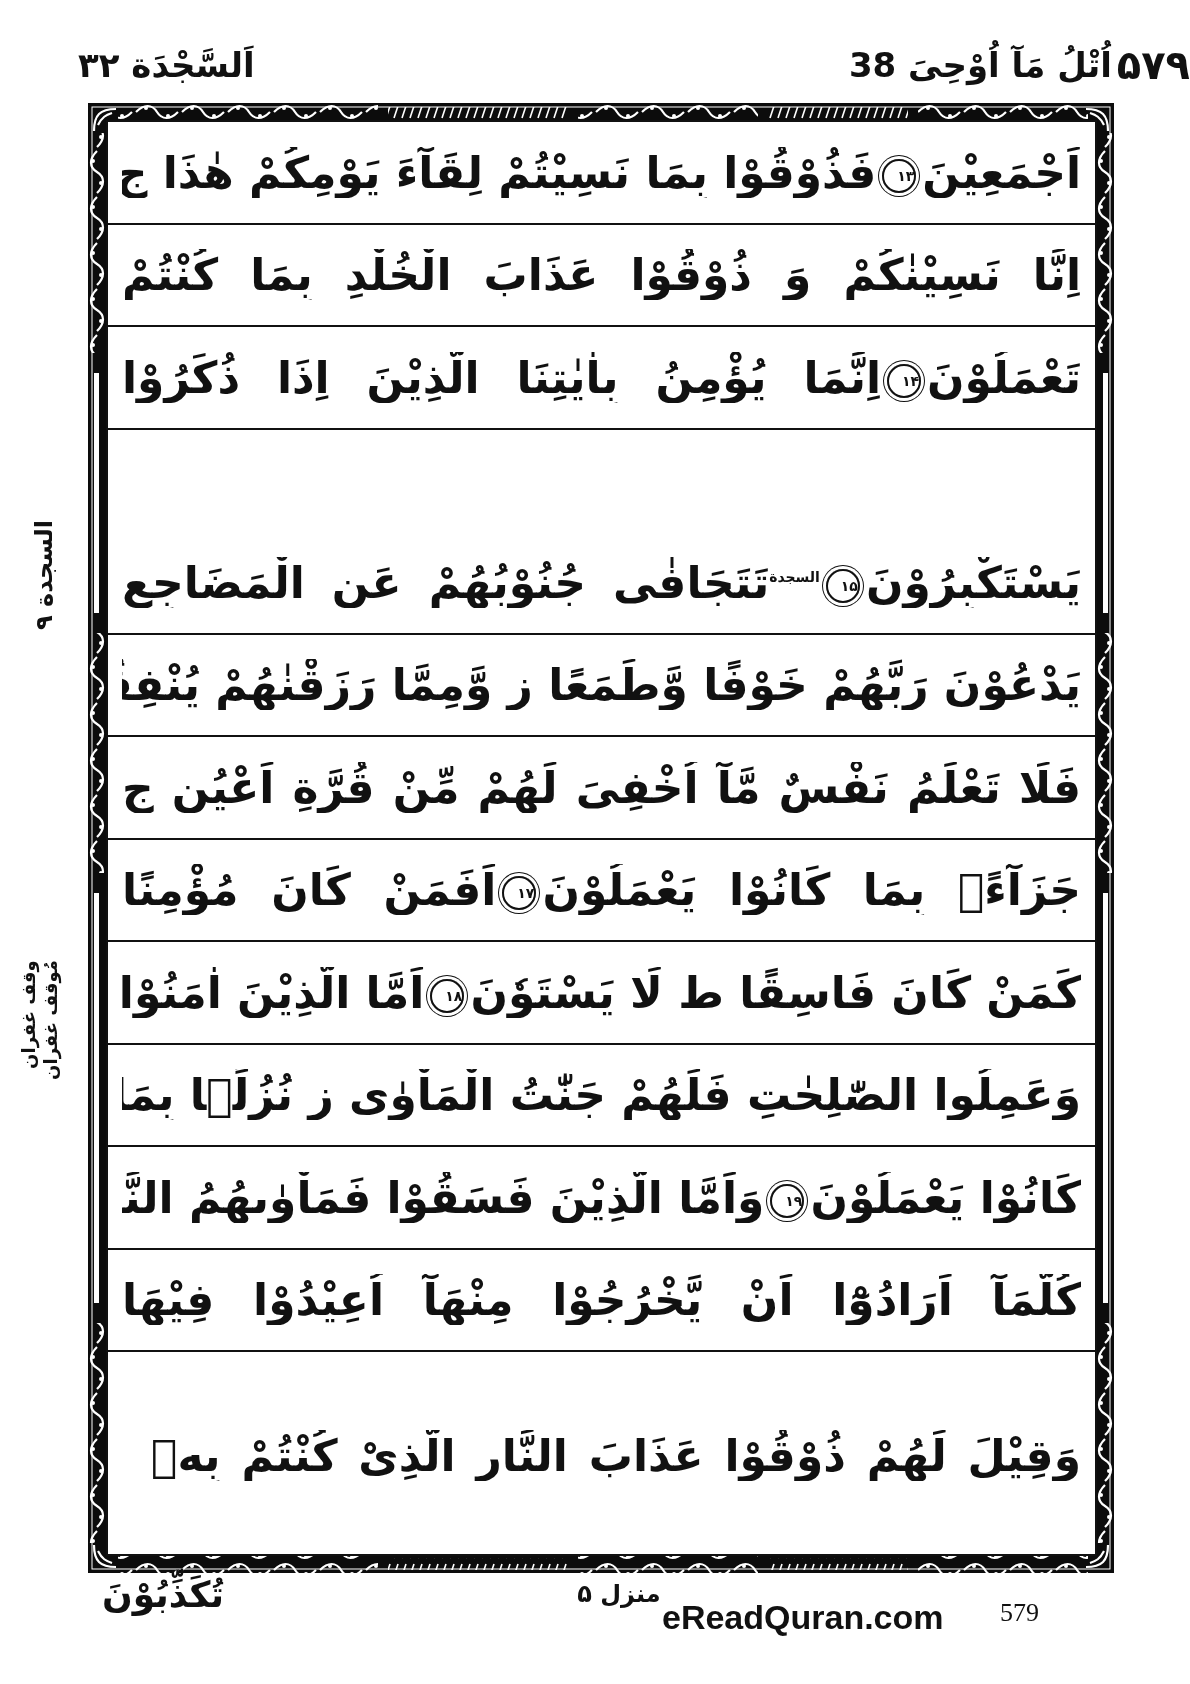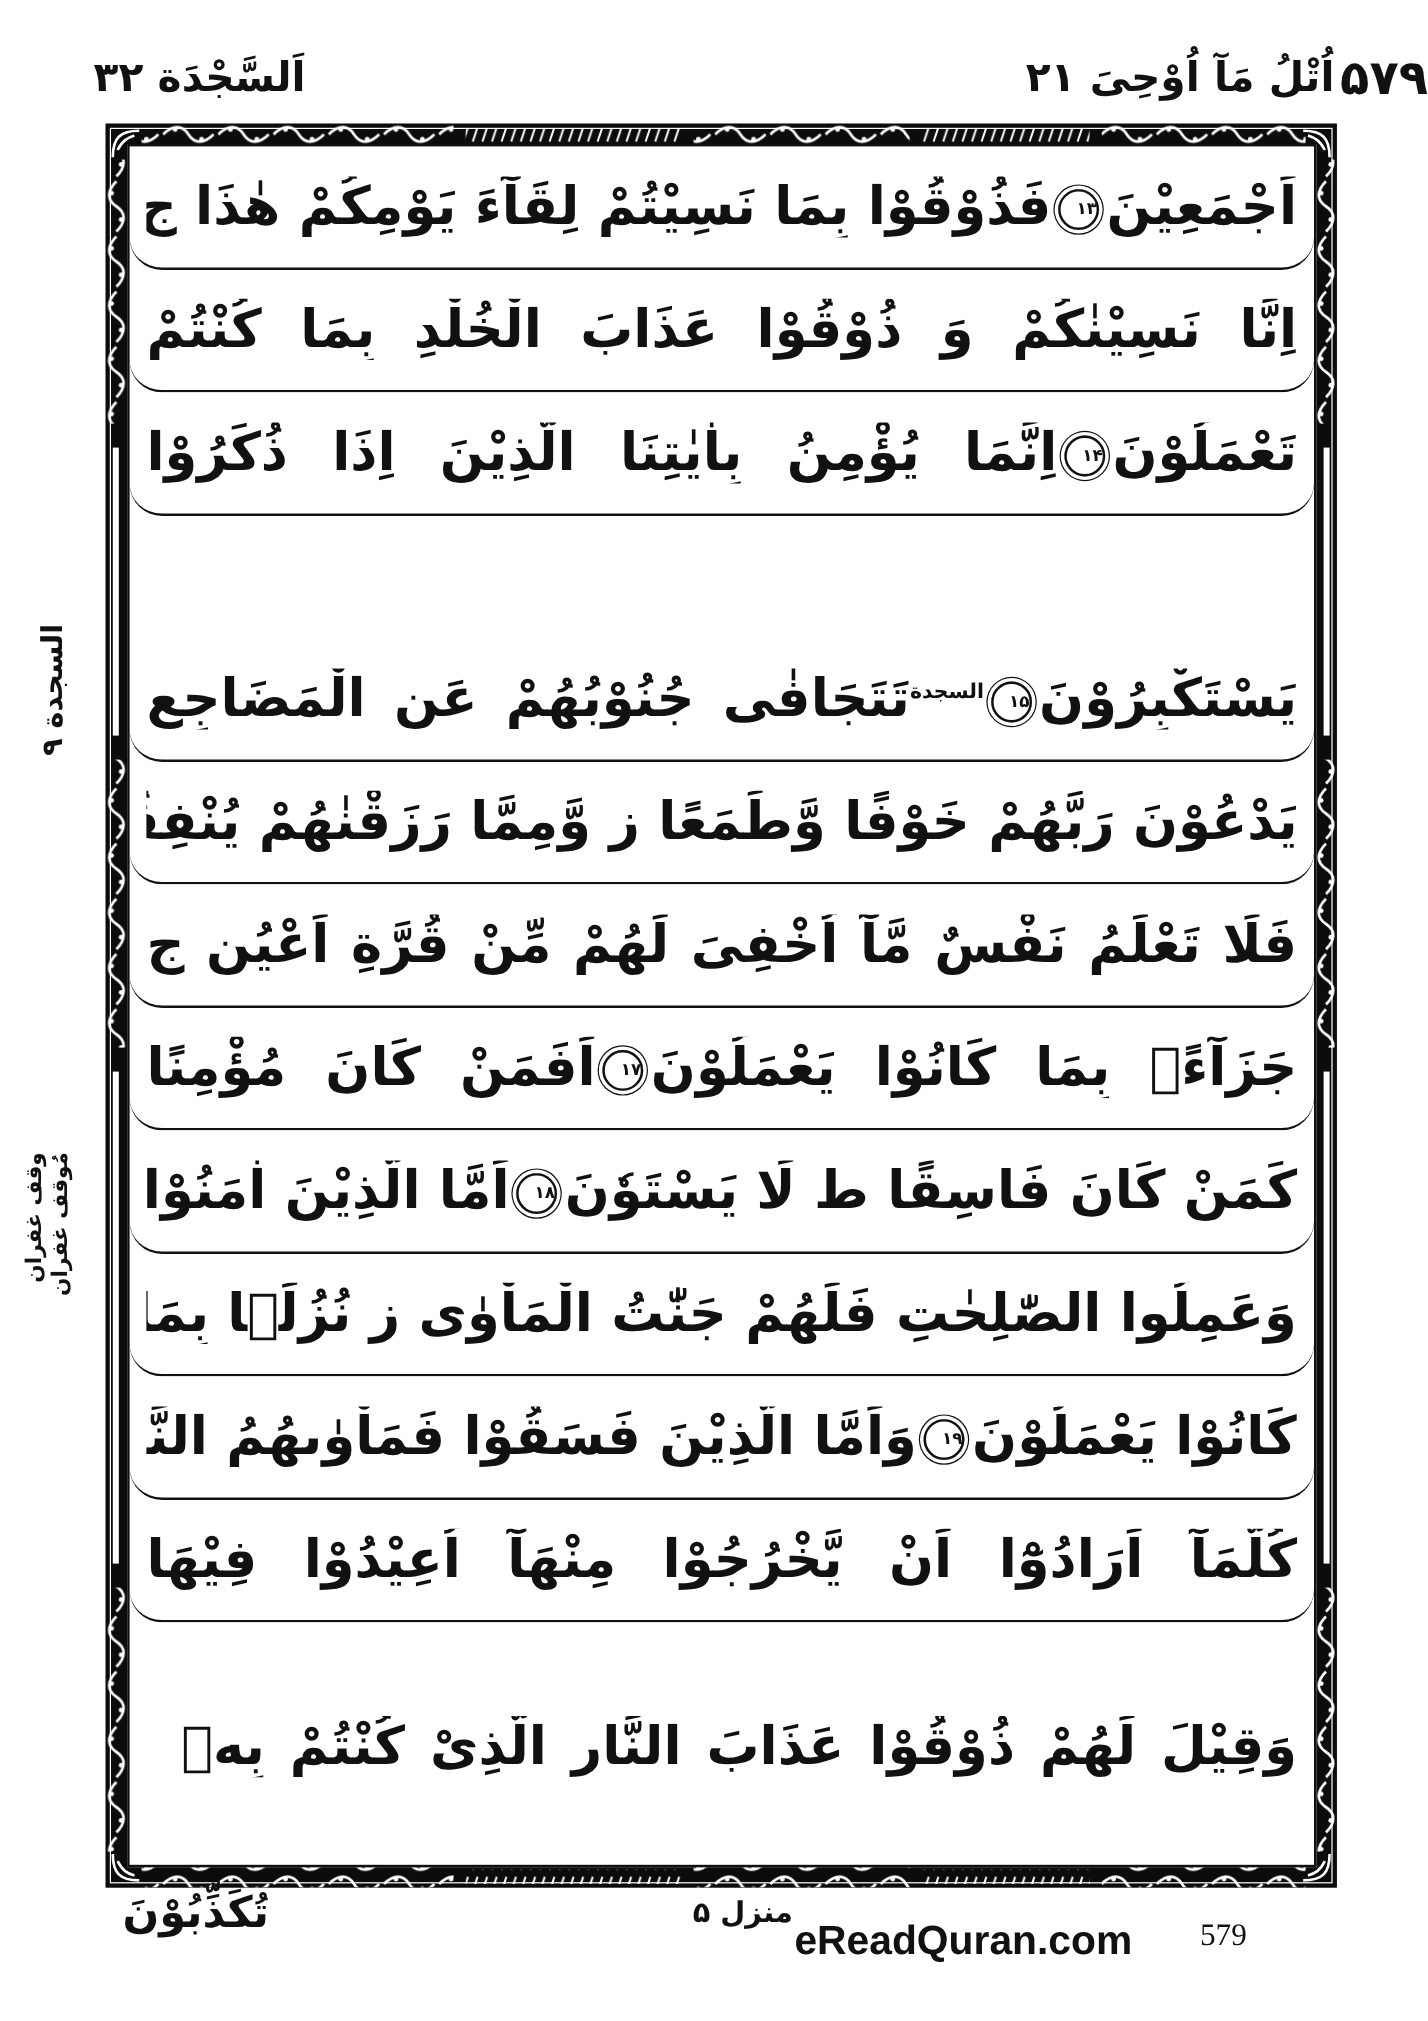--- a/index.html
+++ b/index.html
@@ -7,39 +7,39 @@
 
   .hdr { position:absolute; top:40px; height:50px; font-weight:bold; font-size:34px; line-height:50px; white-space:nowrap; }
   .hdr-right { right:78px; direction:rtl; }
   .hdr-center { left:0; right:0; text-align:right; font-size:40px; letter-spacing:4px; }
   .hdr-left { left:78px; direction:rtl; }
 
   .frame { position:absolute; left:88px; top:103px; width:1026px; height:1470px; background:#0c0c0c; box-sizing:border-box; }
   .frame-orn { position:absolute; inset:0; }
   .panel { position:absolute; left:106px; top:120px; width:991px; height:1436px; background:#fff; border:2px solid #111; box-sizing:border-box; }
 
-  .row { position:absolute; left:0; right:0; height:102.5px; border-bottom:2px solid #111; box-sizing:border-box; display:flex; align-items:center; justify-content:space-between; direction:rtl; padding:0 14px;border-radius:27px; }
+  .row { position:absolute; left:0; right:0; height:102.5px; border-bottom:2px solid #111; box-sizing:border-box; display:flex; align-items:center; justify-content:space-between; direction:rtl; padding:0 14px; }
   .row:last-child { border-bottom:none;margin-left:29px; }
   .row .ar { font-family:"DejaVu Sans", sans-serif; font-weight:bold; font-size:44px; white-space:nowrap; direction:rtl; unicode-bidi:plaintext; flex:1; text-align:justify; text-align-last:justify; overflow:hidden; }
   .ayah { display:inline-block; width:30px; height:30px; border:2px solid #111; border-radius:50%; font-size:14px; line-height:30px; text-align:center; vertical-align:middle; margin:0 6px; font-weight:bold; box-shadow:0 0 0 3px #fff, 0 0 0 4px #111; }
 
   .side-note { position:absolute; writing-mode:vertical-rl; font-weight:bold; font-size:24px; color:#111; direction:rtl; }
   .side-sajdah { left:30px; top:520px; transform:rotate(180deg); }
   .side-waqf { left:18px; top:960px; font-size:18px; line-height:22px; transform:rotate(180deg); }
 
   .ftr { position:absolute; top:1580px; font-weight:bold; white-space:nowrap; }
   .ftr-catch { left:102px; font-size:36px; direction:rtl; top:1574px; }
   .ftr-manzil { left:0; right:0; text-align:center; font-size:24px; direction:rtl; top:1580px;padding-left:48px; }
   .ftr-site { left:662px; font-family:"Liberation Sans", sans-serif; font-size:34px; top:1598px; }
   .ftr-page { left:1000px; font-family:"Liberation Serif", serif; font-weight:normal; font-size:26px; top:1598px; }
 </style>
 </head>
 <body>
 
-<div class="hdr hdr-right">اُتْلُ مَآ اُوْحِیَ ۲۱</div>
+<div class="hdr hdr-right">اُتْلُ مَآ اُوْحِیَ 38</div>
 <div class="hdr hdr-center">۵۷۹</div>
 <div class="hdr hdr-left">اَلسَّجْدَة ۳۲</div>
 
 <div class="side-note side-sajdah">السجدة ۹</div>
 <div class="side-note side-waqf">
   <div>وقف غفران</div>
   <div>مُوقف غفران</div>
 </div>
 
 <div class="frame">
@@ -98,21 +98,21 @@
   <div class="row" style="top:0px">
     <span class="ar"><span>اَجْمَعِیْنَ</span><span class="ayah">۱۳</span><span>فَذُوْقُوْا بِمَا نَسِیْتُمْ لِقَآءَ یَوْمِكُمْ هٰذَا ج</span></span>
   </div>
   <div class="row" style="top:102.5px">
     <span class="ar">اِنَّا نَسِیْنٰكُمْ وَ ذُوْقُوْا عَذَابَ الْخُلْدِ بِمَا كُنْتُمْ</span>
   </div>
   <div class="row" style="top:205px">
     <span class="ar"><span>تَعْمَلُوْنَ</span><span class="ayah">۱۴</span><span>اِنَّمَا یُؤْمِنُ بِاٰیٰتِنَا الَّذِیْنَ اِذَا ذُكِّرُوْا</span></span>
   </div>
   <div class="row" style="top:410px">
-    <span class="ar"><span>یَسْتَكْبِرُوْنَ</span><span class="ayah">۱۵</span><sup style="font-size:17px">السجدة</sup><span>تَتَجَافٰى جُنُوْبُهُمْ عَنِ الْمَضَاجِعِ</span></span>
+    <span class="ar"><span>یَسْتَكْبِرُوْنَ</span><span class="ayah">۱۵</span><sup style="font-size:14px">السجدة</sup><span>تَتَجَافٰى جُنُوْبُهُمْ عَنِ الْمَضَاجِعِ</span></span>
   </div>
   <div class="row" style="top:512.5px">
     <span class="ar"><span>یَدْعُوْنَ رَبَّهُمْ خَوْفًا وَّطَمَعًا ز وَّمِمَّا رَزَقْنٰهُمْ یُنْفِقُوْنَ</span></span>
   </div>
   <div class="row" style="top:615px">
     <span class="ar">فَلَا تَعْلَمُ نَفْسٌ مَّآ اُخْفِیَ لَهُمْ مِّنْ قُرَّةِ اَعْیُنٍ ج</span>
   </div>
   <div class="row" style="top:717.5px">
     <span class="ar"><span>جَزَآءًۢ بِمَا كَانُوْا یَعْمَلُوْنَ</span><span class="ayah">۱۷</span><span>اَفَمَنْ كَانَ مُؤْمِنًا</span></span>
   </div>

